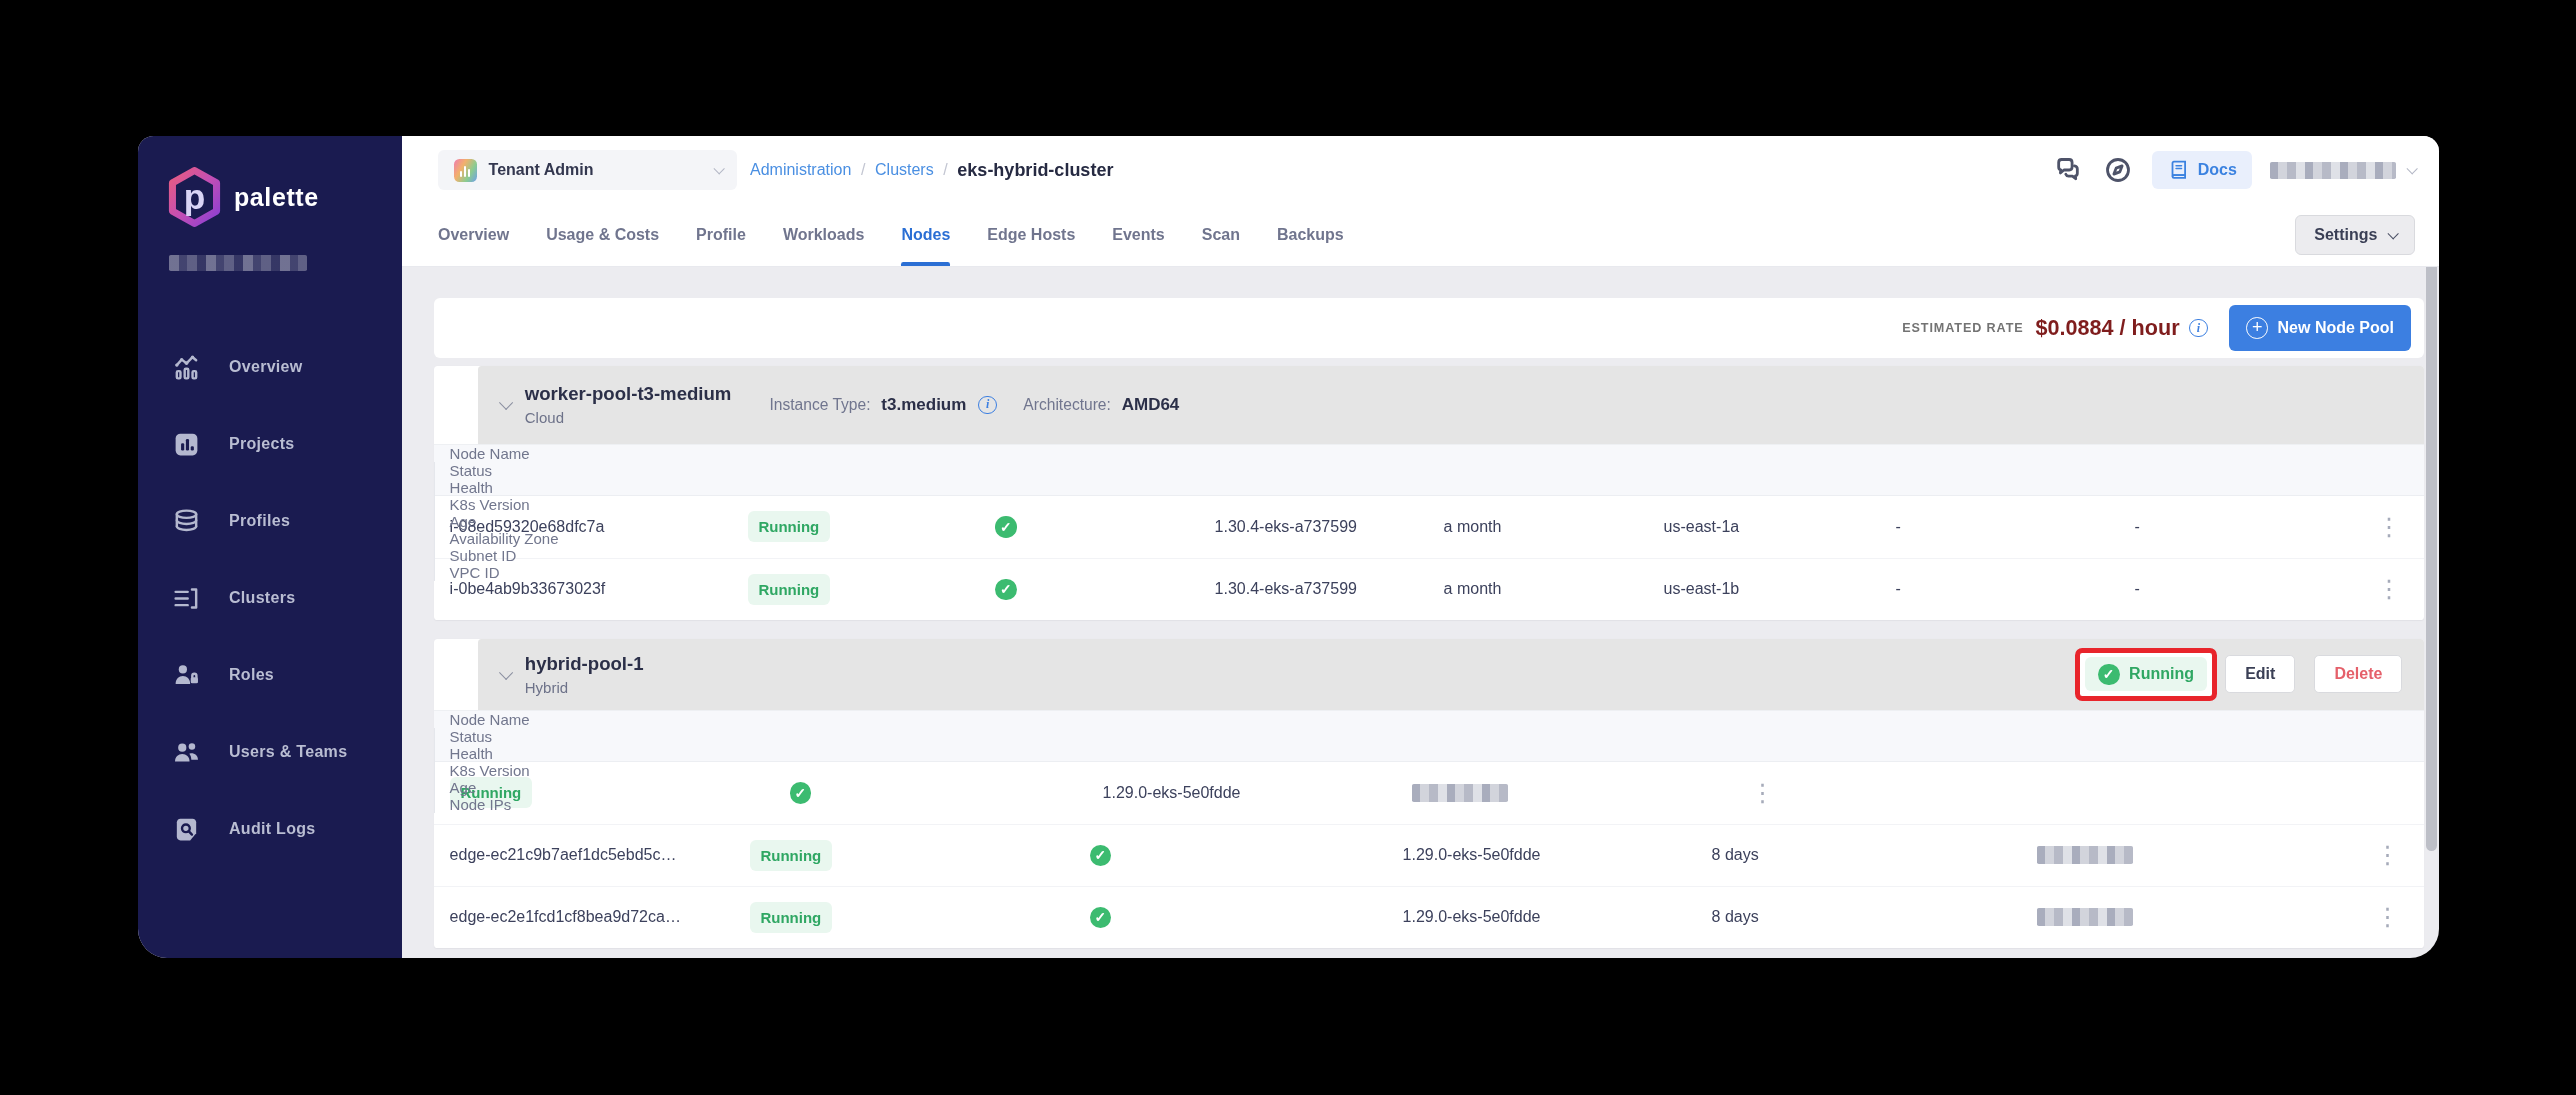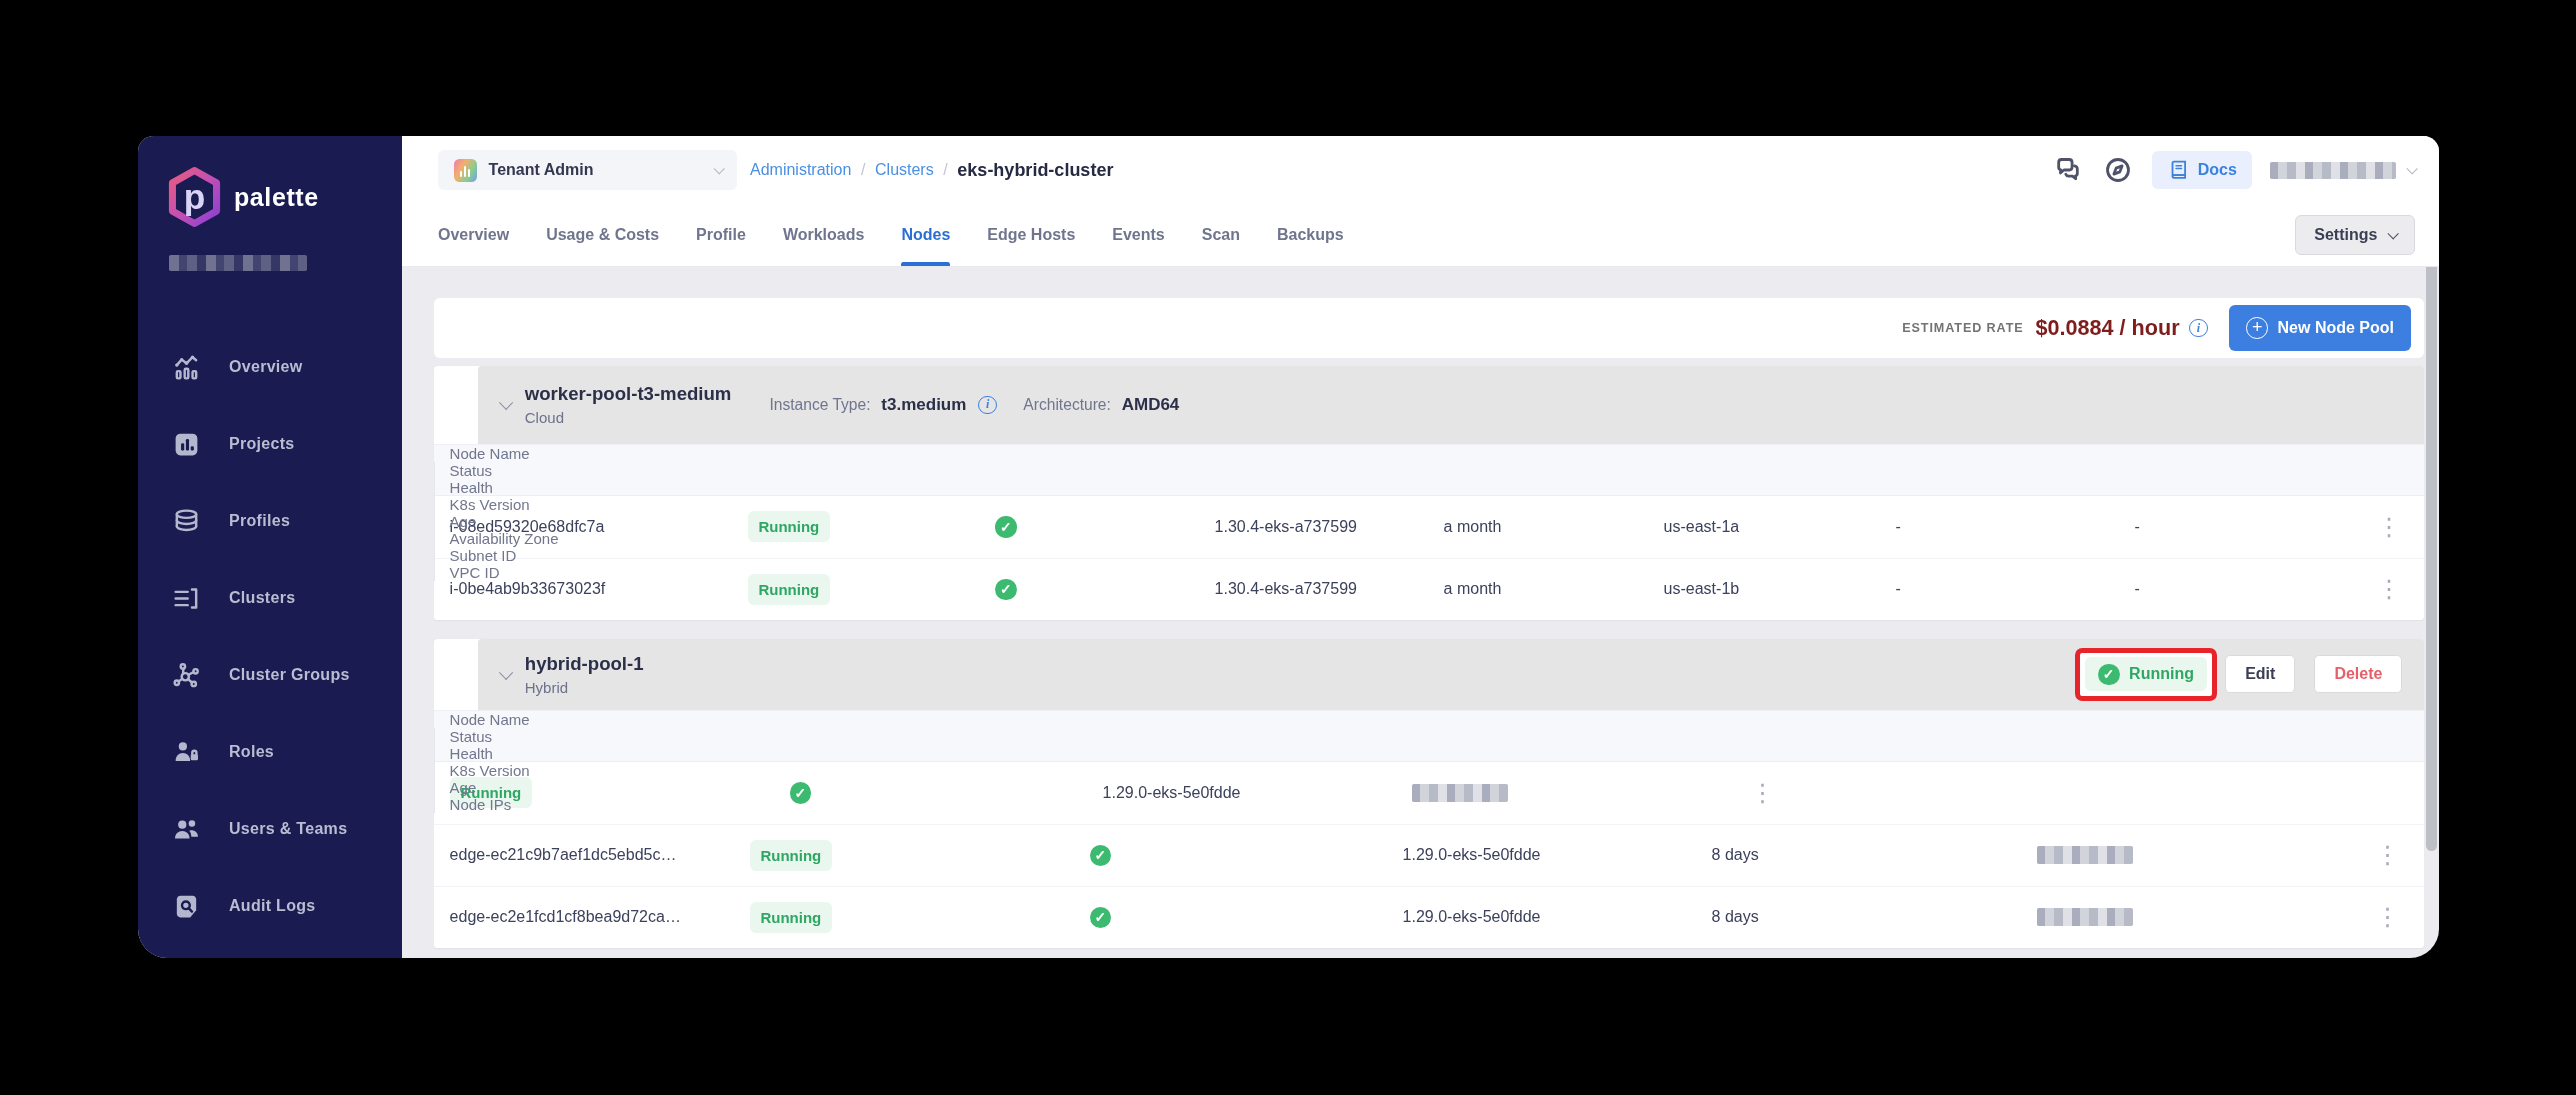--- a/index.html
+++ b/index.html
@@ -186,33 +186,20 @@
           <svg viewBox="0 0 24 24">
               <path class="icon-stroke" d="M3 6.5 H13 M3 12 H13 M3 17.5 H13"></path>
               <path class="icon-stroke" d="M16.5 4.5 H20 V19.5 H16.5"></path>
             </svg>
         </span>
         <span class="nlabel">Clusters</span>
       </div>
       <div class="nav-item">
         <span class="nicon">
           <svg viewBox="0 0 24 24">
-              <circle class="icon-stroke" cx="11" cy="13" r="3"></circle>
-              <circle class="icon-stroke" cx="4" cy="18" r="1.8"></circle>
-              <circle class="icon-stroke" cx="9" cy="4.5" r="1.8"></circle>
-              <circle class="icon-stroke" cx="19.5" cy="8.5" r="1.8"></circle>
-              <circle class="icon-stroke" cx="18" cy="19" r="1.8"></circle>
-              <path class="icon-stroke" d="M9.2 10.4 L9.4 6.3 M13.6 11.4 L17.9 9.2 M13.3 15 L16.5 17.8 M8.5 14.8 L5.4 17"></path>
-            </svg>
-        </span>
-        <span class="nlabel">Cluster Groups</span>
-      </div>
-      <div class="nav-item">
-        <span class="nicon">
-          <svg viewBox="0 0 24 24">
               <circle class="icon-fill" cx="9" cy="7" r="3.4"></circle>
               <path class="icon-fill" d="M3 19 C3 14.9 5.7 12.5 9 12.5 C12.3 12.5 15 14.9 15 19 Z"></path>
               <rect class="icon-fill" x="15.5" y="13.5" width="6" height="5" rx="1.2"></rect>
               <path class="icon-stroke" d="M16.8 13.5 V12.2 C16.8 11.2 17.5 10.5 18.5 10.5 C19.5 10.5 20.2 11.2 20.2 12.2 V13.5"></path>
             </svg>
         </span>
         <span class="nlabel">Roles</span>
       </div>
       <div class="nav-item">
         <span class="nicon">

